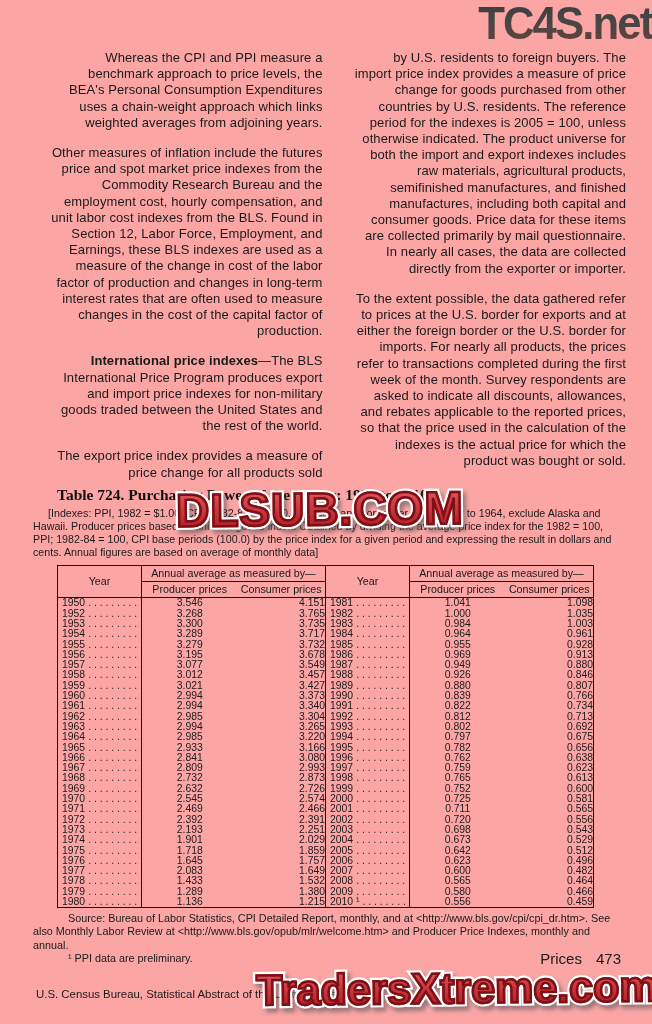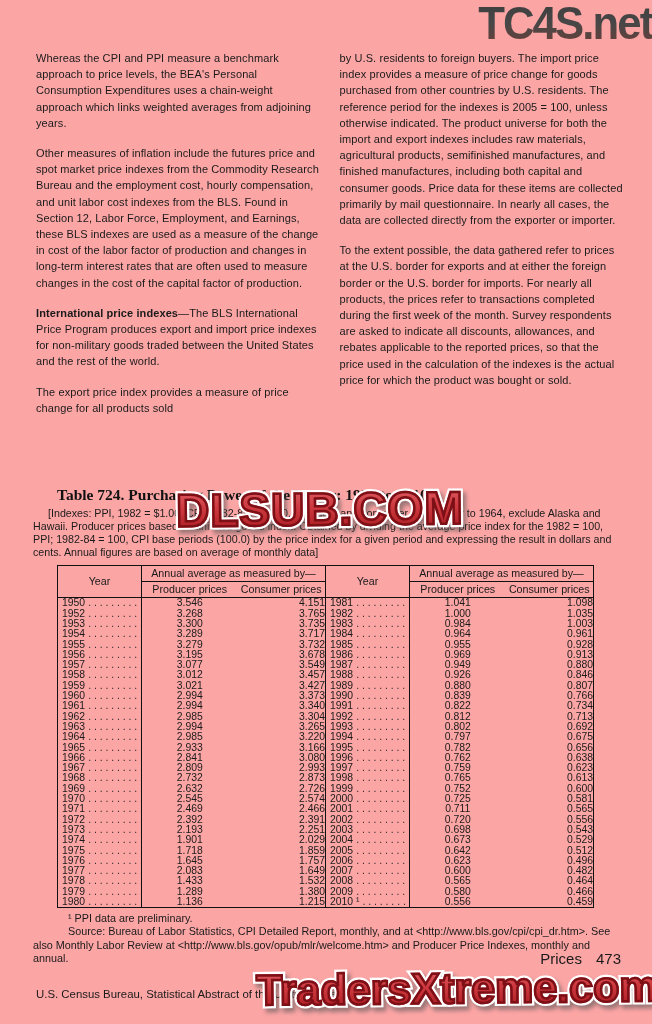--- a/index.html
+++ b/index.html
@@ -27,21 +27,21 @@
     -webkit-background-clip:text; background-clip:text;
     -webkit-text-fill-color:transparent;
   }
   .wm-mid-wrap { left:176px; top:482px; }
   .wm-mid { font-size:46px; letter-spacing:1px; transform:rotate(-0.6deg); }
   .wm-bottom-wrap { right:-6px; top:964px; }
   .wm-bottom { font-size:43px; letter-spacing:0; transform:rotate(-0.6deg); }
 
   
   .columns { position:absolute; left:36px; top:50px; width:590px; display:flex; gap:17px; z-index:1; }
-  .col { width:287px; font-size:11px; line-height:16.2px; letter-spacing:0.1px; text-align:left; }
+  .col { width:287px; font-size:13px; line-height:16.2px; letter-spacing:0.1px; text-align:right;margin-left:15px; }
   .col p { margin:0 0 14px 0; }
   .col b { font-weight:bold; }
 
   
   .table-block { position:absolute; left:33px; top:486px; width:592px; z-index:1; }
   .tbl-title { font-family:"Liberation Serif", serif; font-weight:bold; font-size:15.5px; margin:0 0 3px 24px; color:#111; }
   .tbl-note { font-size:10.7px; line-height:13.1px; margin:0; text-indent:15px; color:#1b1b1b; }
 
   table.data { border-collapse:collapse; table-layout:fixed; width:537px; margin:6px 0 0 24px; border:1.5px solid #111; }
   table.data th, table.data td { padding:0; font-weight:normal; }
@@ -650,22 +650,22 @@
                 <span class="dots">. . . . . . . . . . . . . . . .</span>
               </div>
             </td>
             <td class="num prod">0.556</td>
             <td class="num cons">0.459</td>
           </tr>
         </tbody>
     </table>
 
     <div class="notes">
+      <p>Source: Bureau of Labor Statistics, CPI Detailed Report, monthly, and at &lt;http://www.bls.gov/cpi/cpi_dr.htm&gt;. See also Monthly Labor Review at &lt;http://www.bls.gov/opub/mlr/welcome.htm&gt; and Producer Price Indexes, monthly and annual.</p>
       <p>¹ PPI data are preliminary.</p>
-      <p>Source: Bureau of Labor Statistics, CPI Detailed Report, monthly, and at &lt;http://www.bls.gov/cpi/cpi_dr.htm&gt;. See also Monthly Labor Review at &lt;http://www.bls.gov/opub/mlr/welcome.htm&gt; and Producer Price Indexes, monthly and annual.</p>
     </div>
   </div>
 
   <div class="page-label">
     <span>Prices</span><span class="num">473</span>
   </div>
   <div class="credit">U.S. Census Bureau, Statistical Abstract of the United States: 2011</div>
 
   <div class="glossy-wrap wm-mid-wrap">
     <span class="glossy wm-mid" data-text="DLSUB.COM">DLSUB.COM</span>

